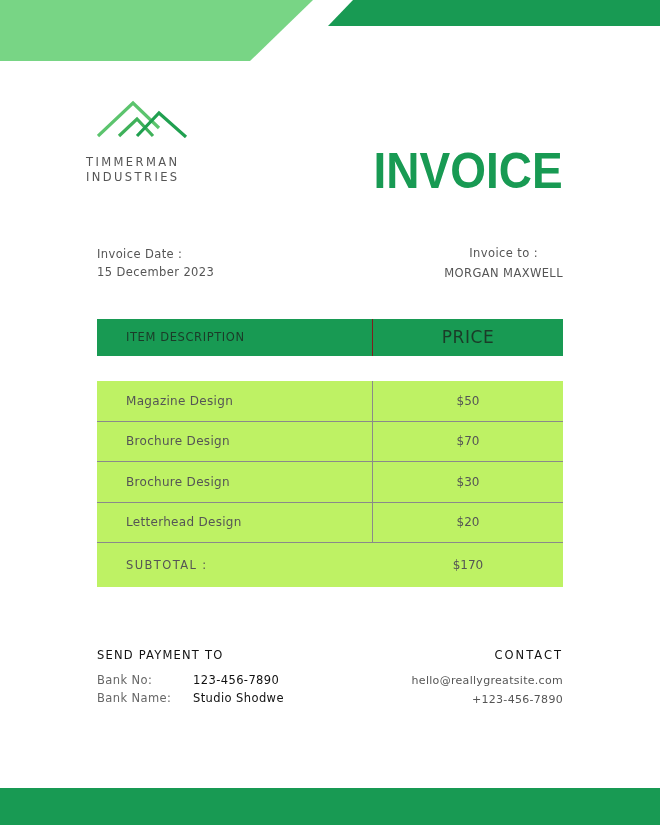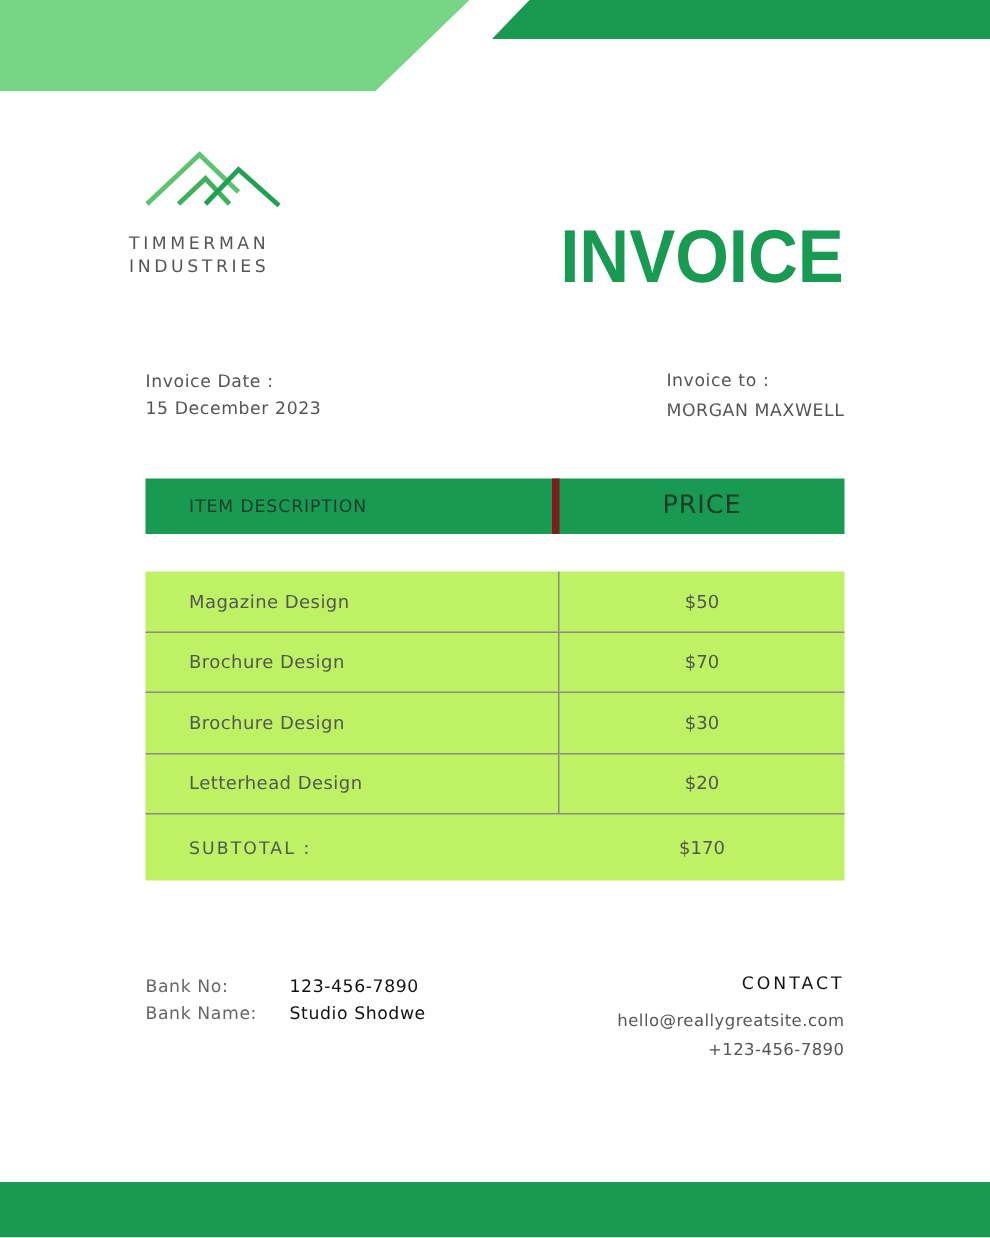--- a/index.html
+++ b/index.html
@@ -12,24 +12,24 @@
     clip-path:polygon(25px 0, 332px 0, 332px 26px, 0 26px); }
   .deco-bottom { position:absolute; left:0; top:788px; width:660px; height:37px; background:#189a53; }
 
   .logo { position:absolute; left:97px; top:100px; width:92px; height:38px; }
   .company { position:absolute; left:86px; top:155px; font-size:11.5px; letter-spacing:2.4px; color:#555; line-height:15px; }
 
   .title { position:absolute; right:97px; top:142px; font-family:"Liberation Sans", sans-serif; font-weight:bold;
     font-size:50px; color:#189a53; letter-spacing:0px; transform:scaleX(0.92); transform-origin:right center; }
 
   .meta-l { position:absolute; left:97px; top:245px; font-size:11.5px; color:#555; line-height:18px; letter-spacing:0.4px; }
-  .meta-r { position:absolute; right:97px; top:243px; font-size:11.5px; color:#555; line-height:20px; text-align:left; letter-spacing:0.4px; }
+  .meta-r { position:absolute; right:97px; top:243px; font-size:11.5px; color:#555; line-height:20px; text-align:center; letter-spacing:0.4px; }
 
   .thead { position:absolute; left:97px; top:319px; width:466px; height:37px; background:#189a53; display:flex; }
-  .thead .c1 { width:276px; border-right:5px solid #7f1d1d; padding-left:29px; line-height:37px; font-size:11.5px; color:#1b3b28; letter-spacing:0.6px; }
+  .thead .c1 { width:276px; border-right:1px solid #7f1d1d; padding-left:29px; line-height:37px; font-size:11.5px; color:#1b3b28; letter-spacing:0.6px; }
   .thead .c2 { flex:1; text-align:center; line-height:37px; font-size:17px; color:#1b3b28; letter-spacing:0.6px; }
 
   .tbody { position:absolute; left:97px; top:381px; width:466px; background:#bef264; }
   .row { display:flex; height:40.5px; border-bottom:1px solid #8a8a8a; }
   .row .c1 { width:276px; border-right:1px solid #8a8a8a; padding-left:29px; display:flex; align-items:center; font-size:12px; color:#555; letter-spacing:0.3px; }
   .row .c2 { flex:1; display:flex; align-items:center; justify-content:center; font-size:12px; color:#555; }
   .subtotal { display:flex; height:44px; }
   .subtotal .c1 { width:276px; padding-left:29px; display:flex; align-items:center; font-size:11.5px; color:#555; letter-spacing:1.4px; }
   .subtotal .c2 { flex:1; display:flex; align-items:center; justify-content:center; font-size:12px; color:#555; }
 
@@ -94,20 +94,21 @@
     <div class="c1">Letterhead Design</div>
     <div class="c2">$20</div>
   </div>
   <div class="subtotal">
     <div class="c1">SUBTOTAL :</div>
     <div class="c2">$170</div>
   </div>
 </div>
 
 <div class="pay">
+  <h3>SEND PAYMENT TO</h3>
   <div class="line">
     <span class="lbl">Bank No:</span>
     <span class="val">123-456-7890</span>
   </div>
   <div class="line">
     <span class="lbl">Bank Name:</span>
     <span class="val">Studio Shodwe</span>
   </div>
 </div>
 

